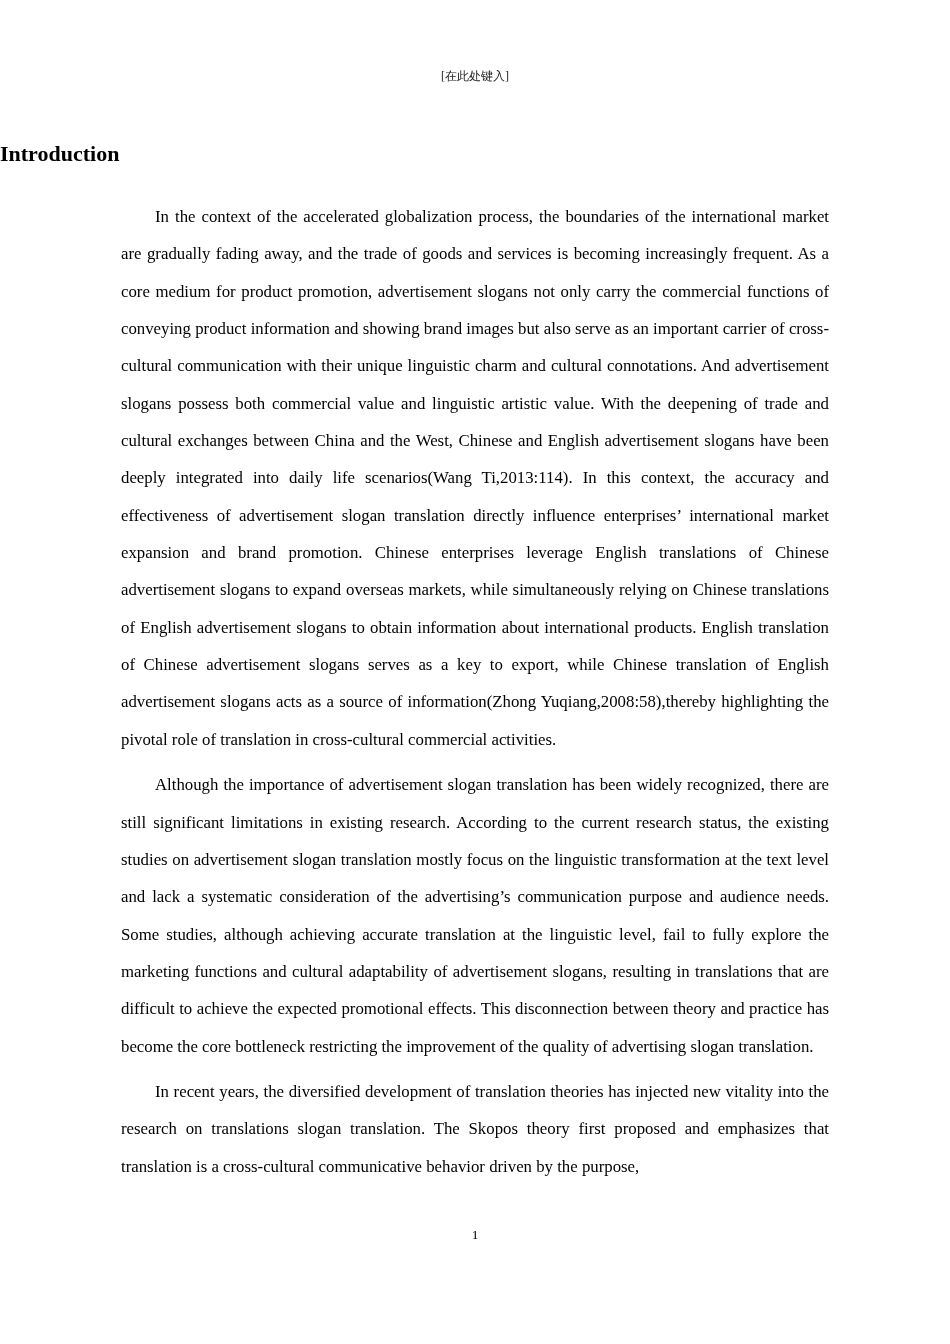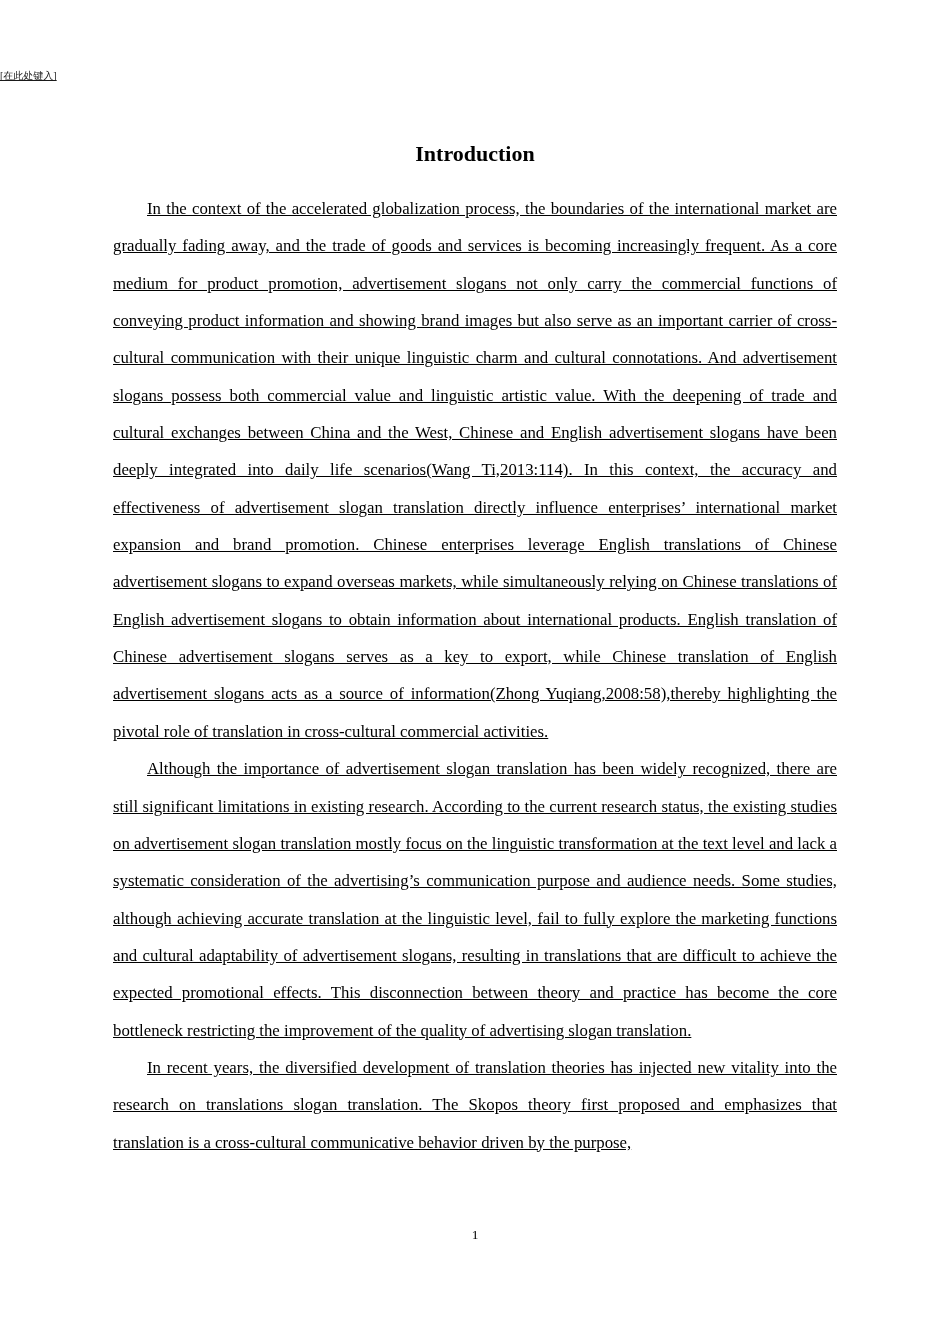--- a/index.html
+++ b/index.html
@@ -14,53 +14,51 @@
     background: #ffffff;
     color: #000000;
     font-family: "Liberation Serif", "DejaVu Serif", serif;
     overflow: hidden;
   }
   .page-header {
     position: absolute;
     top: 67px;
     left: 0;
     right: 0;
-    font-size: 10px;
+    text-align: center;
+    font-size: 12px;
     line-height: 18px;
     color: #1a1a1a;
-    text-decoration: underline;
   }
   .doc-title {
     position: absolute;
     top: 139px;
     left: 0;
     right: 0;
     margin: 0;
-    text-align: center;
     font-size: 22px;
     line-height: 29px;
     font-weight: 700;
     color: #000000;
   }
   .doc-body {
     position: absolute;
     top: 190px;
     left: 113px;
     width: 724px;
     font-size: 16.8px;
     line-height: 37.35px;
     text-align: justify;
     text-justify: inter-word;
     color: #000000;
   }
   .doc-body p {
-    margin: 0;
+    margin: 8px;
     padding: 0;
     text-indent: 34px;
-    text-decoration: underline;
   }
   .page-footer {
     position: absolute;
     top: 1226px;
     left: 0;
     right: 0;
     text-align: center;
     font-size: 13.5px;
     line-height: 18px;
     color: #000000;

